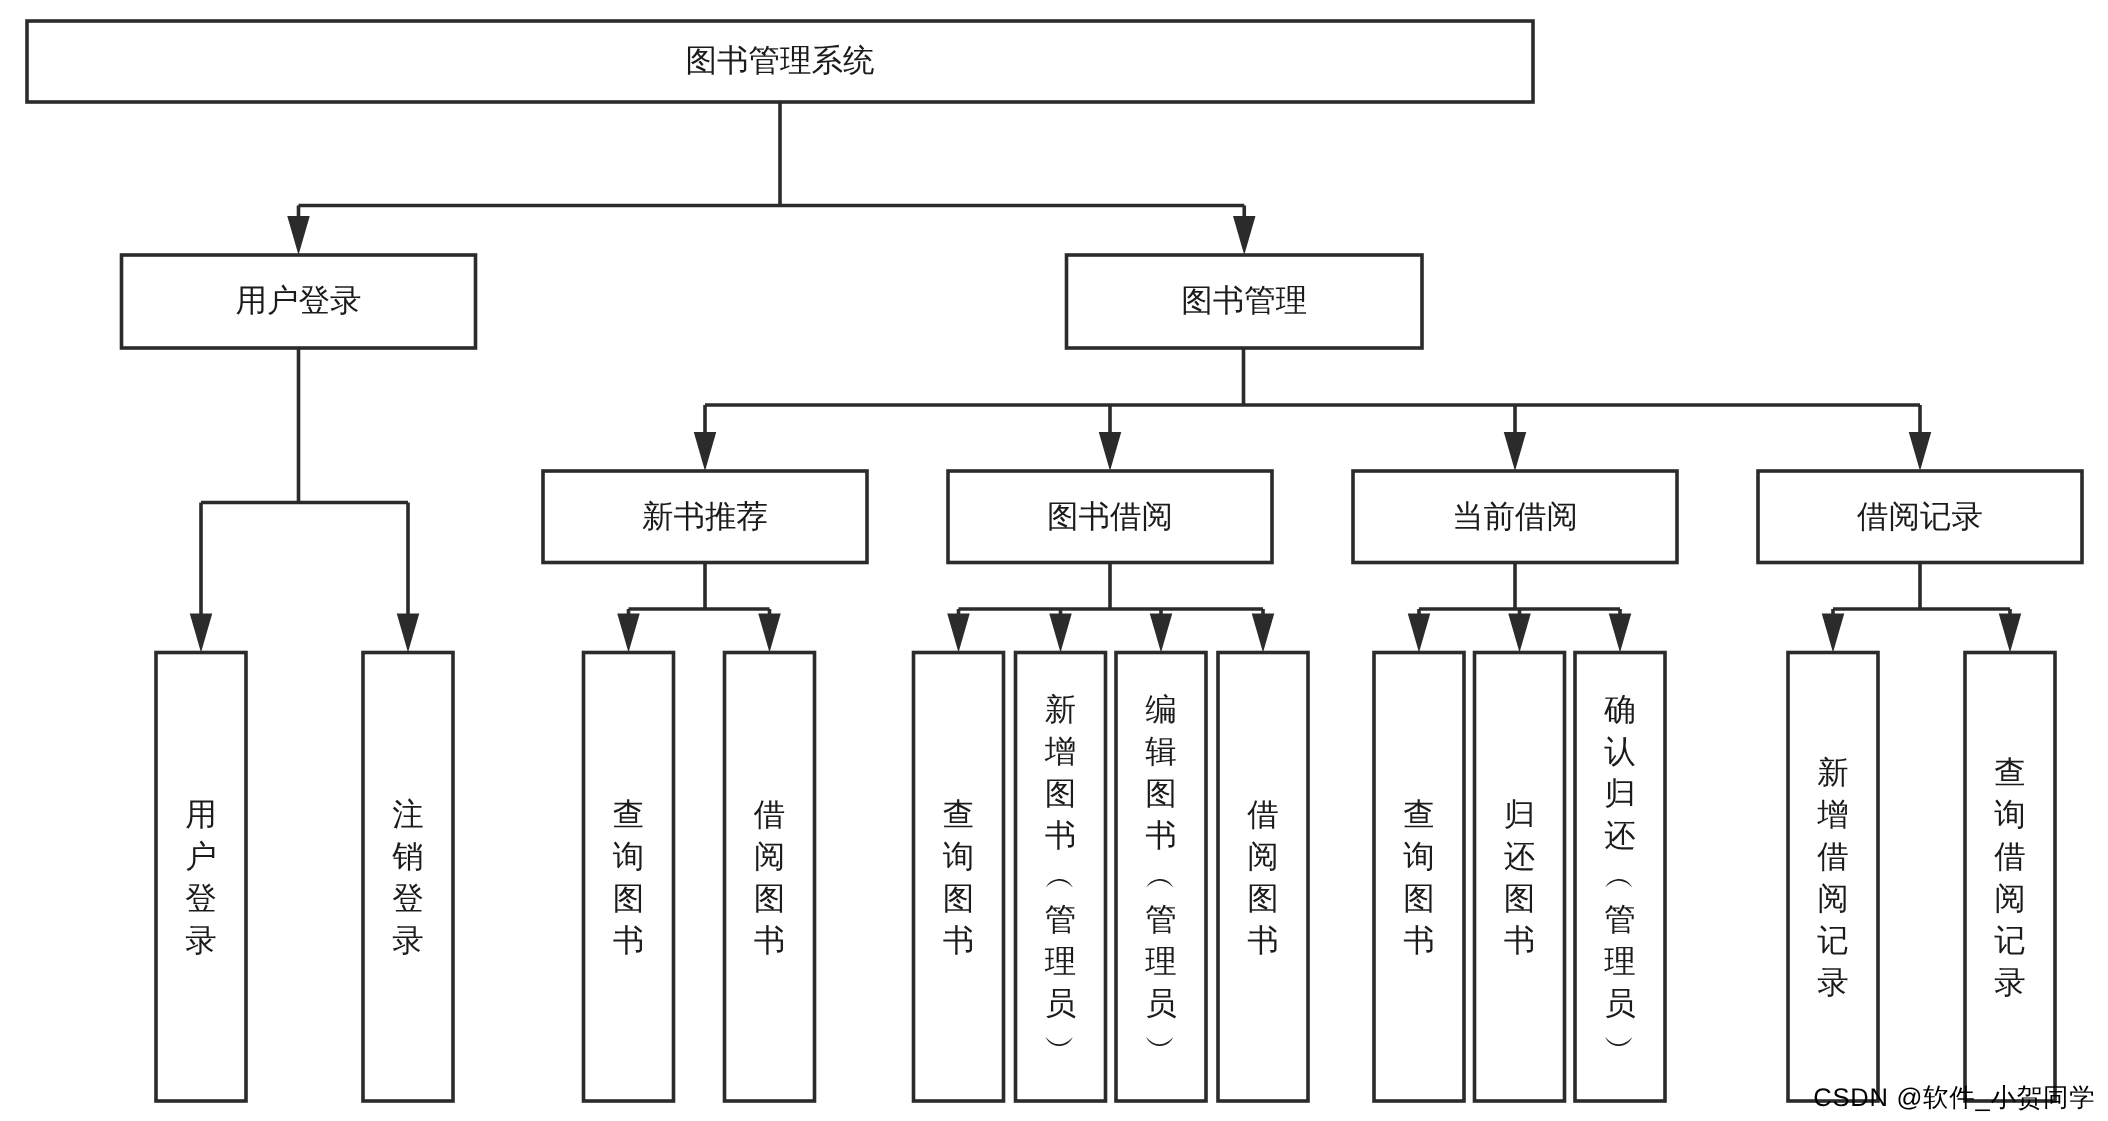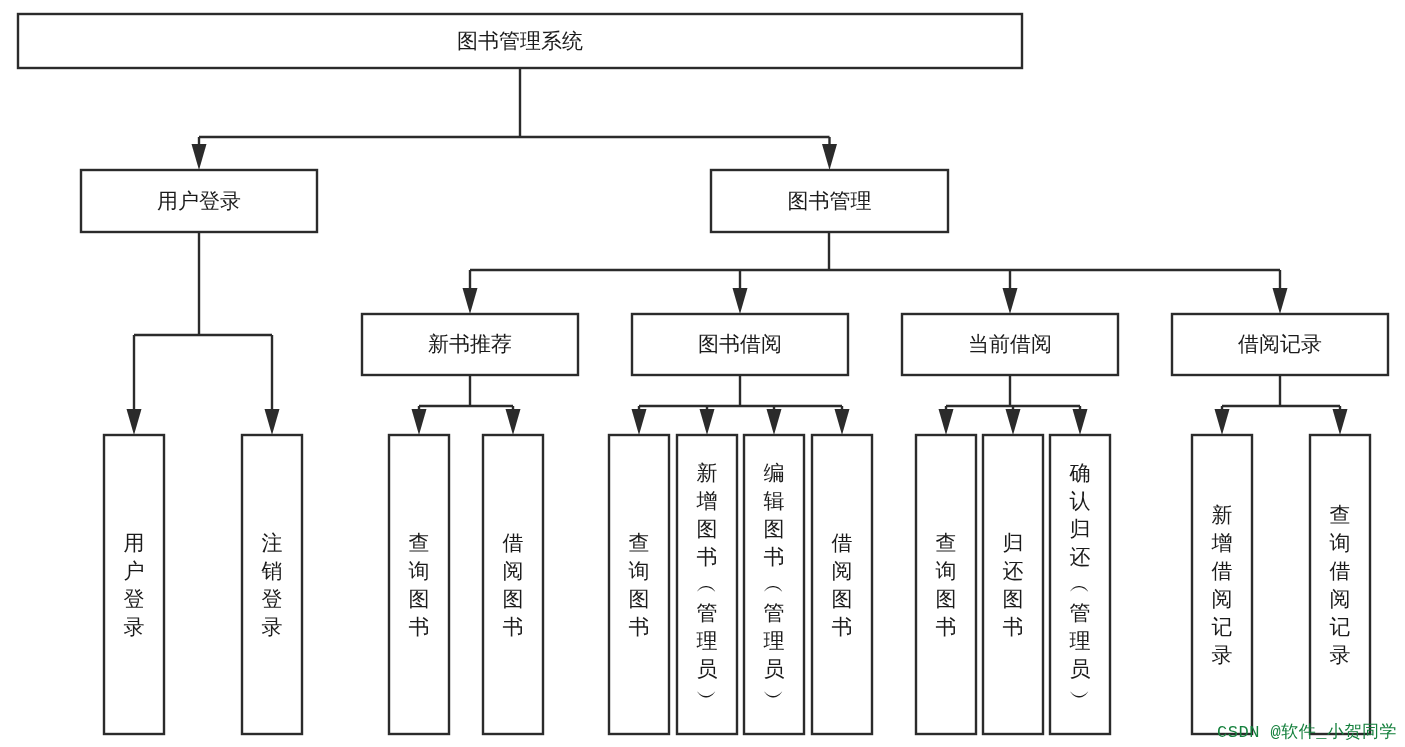--- a/index.html
+++ b/index.html
@@ -46,23 +46,23 @@
     stroke-linecap: butt;
   }
   .arrow-head {
     fill: #2b2b2b;
     stroke: none;
   }
   .watermark {
     position: absolute;
     right: 8px;
     bottom: 4px;
-    font-family: Liberation Mono, monospace;
+    font-family: Liberation Sans, sans-serif;
     font-size: 17px;
-    color: #15803d;
+    color: #000000;
     white-space: nowrap;
     letter-spacing: 0.5px;
     pointer-events: none;
   }
 </style>
 </head>
 <body>
 
 <div id="diagram-root">
   <svg id="diagram-svg" width="1405" height="747" viewBox="0 0 1405 747" xmlns="http://www.w3.org/2000/svg">

